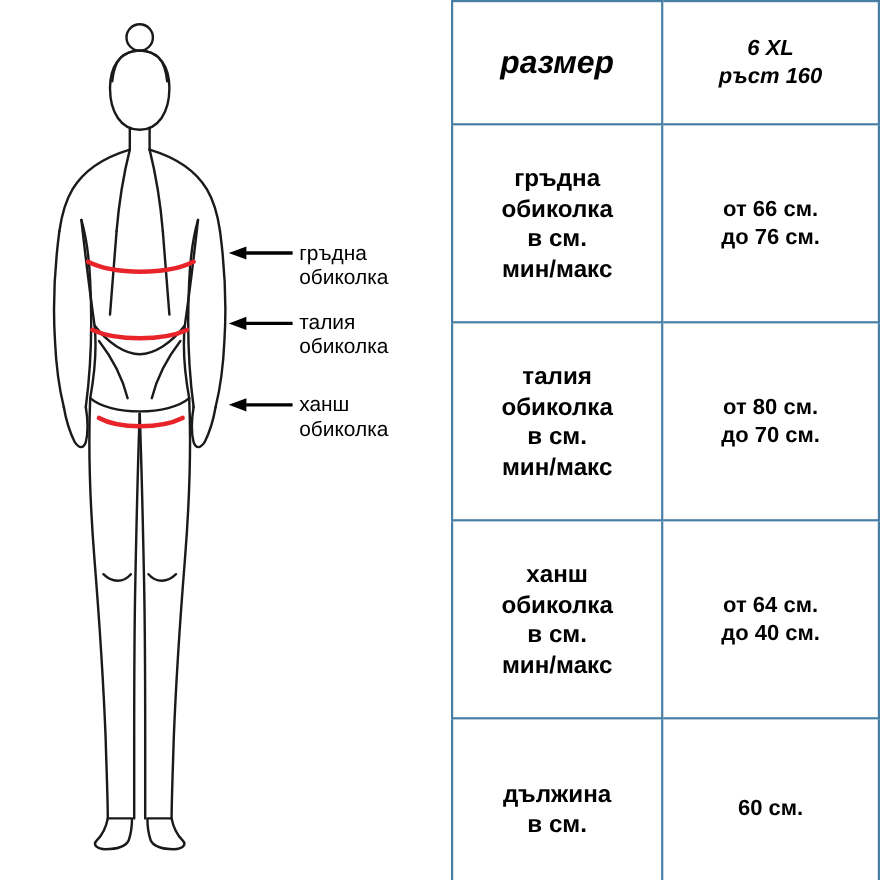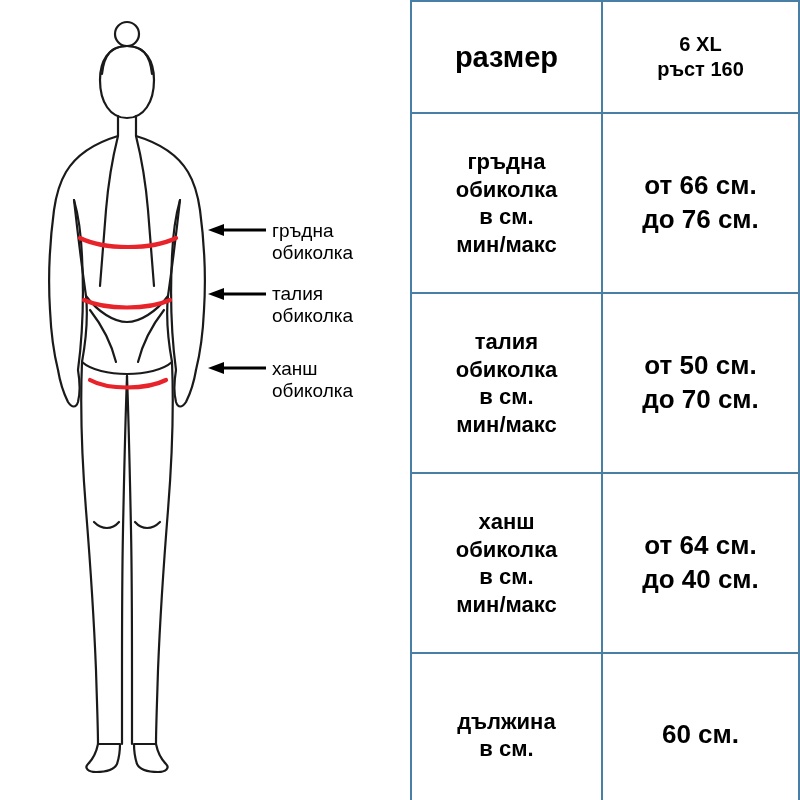--- a/index.html
+++ b/index.html
@@ -77,21 +77,21 @@
     font-size: 20px;
     font-weight: bold;
     line-height: 1.25;
   }
   .cell-label {
     font-size: 22px;
     font-weight: bold;
     line-height: 1.25;
   }
   .cell-value {
-    font-size: 26px;
+    font-size: 20px;
     font-weight: bold;
     line-height: 1.3;
   }
 </style>
 </head>
 <body>
 
 <div id="page">
 
   <div id="figure-panel">
@@ -171,39 +171,39 @@
     <div class="callout" id="callout-hip">ханш
 обиколка</div>
   </div>
 
   <table id="size-table">
     <colgroup>
       <col class="col-label">
       <col class="col-value">
     </colgroup>
     <tbody>
-      <tr style="height:112px;">
+      <tr style="height:112px;font-style:italic;">
         <td class="hdr-label">размер</td>
         <td class="hdr-value">6 XL
 ръст 160</td>
       </tr>
       <tr style="height:180px;">
         <td class="cell-label">гръдна
 обиколка
 в см.
 мин/макс</td>
         <td class="cell-value">от 66 см.
 до 76 см.</td>
       </tr>
       <tr style="height:180px;">
         <td class="cell-label">талия
 обиколка
 в см.
 мин/макс</td>
-        <td class="cell-value">от 50 см.
+        <td class="cell-value">от 80 см.
 до 70 см.</td>
       </tr>
       <tr style="height:180px;">
         <td class="cell-label">ханш
 обиколка
 в см.
 мин/макс</td>
         <td class="cell-value">от 64 см.
 до 40 см.</td>
       </tr>

